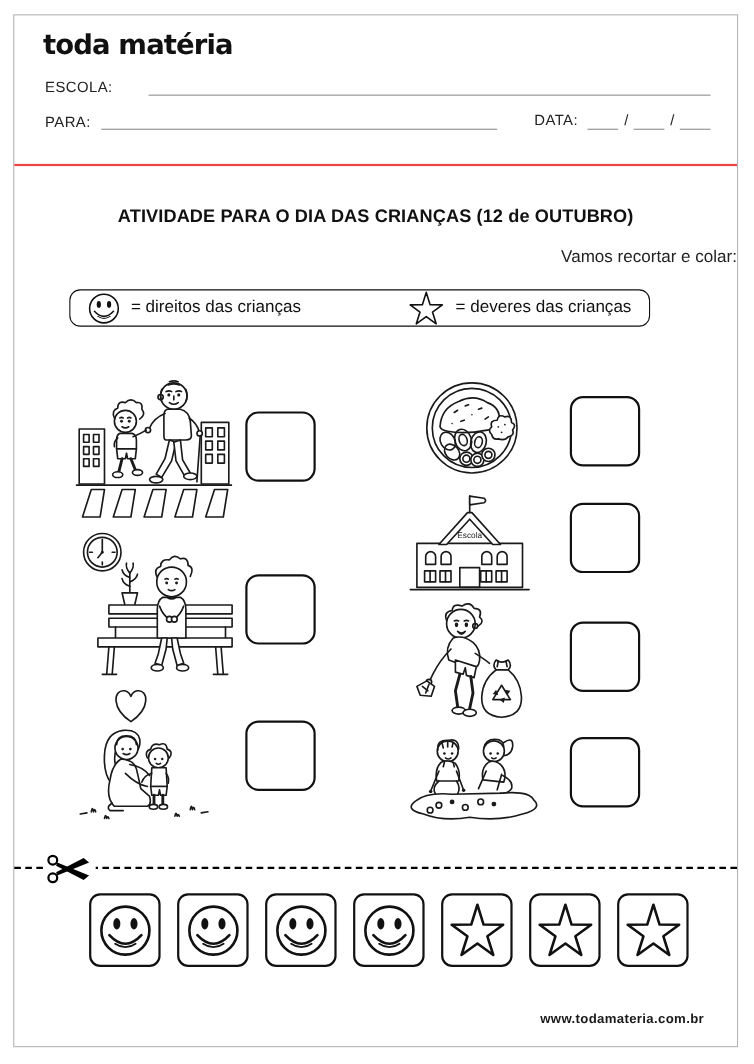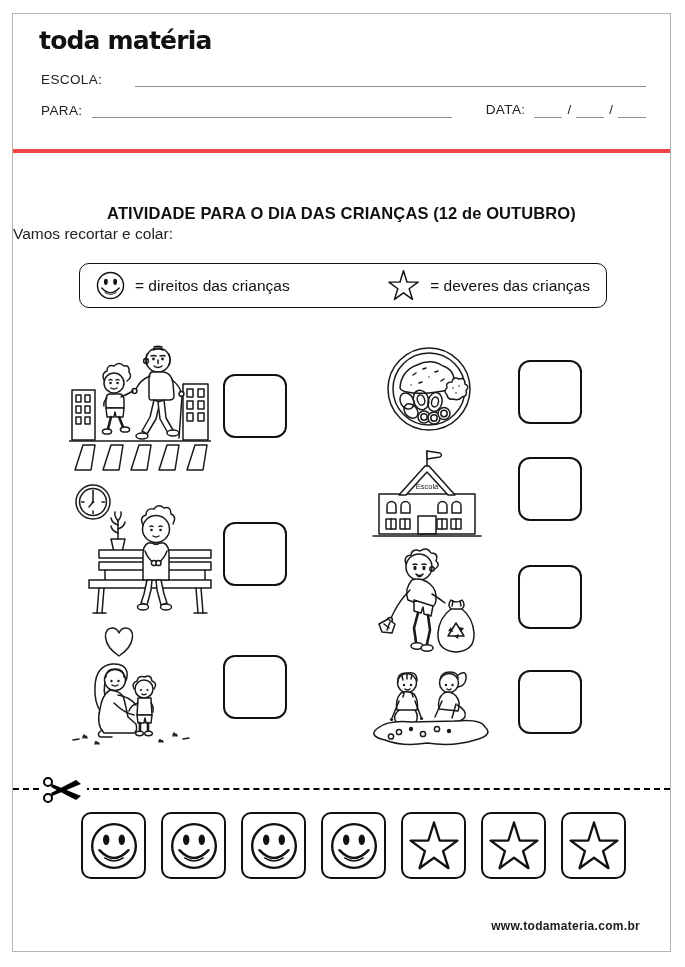--- a/index.html
+++ b/index.html
@@ -7,49 +7,49 @@
     width:685px; height:967px; position:relative; background:#ffffff;
     font-family:"Liberation Sans", sans-serif; color:#1a1a1a; overflow:hidden;
   }
   .sheet {
     position:absolute; left:12px; top:13px; width:659px; height:939px;
     border:1px solid #b3b3b3; background:#fff; box-sizing:border-box;
   }
   
   .sheet-header {
     position:absolute; top:0; left:0; right:0; height:135px;
-    border-bottom:4px solid #ef4444;
+    border-bottom:2px solid #ef4444;
   }
   .logo {
     position:absolute; left:26px; top:12px;
     font-family:"DejaVu Sans", sans-serif; font-weight:800; font-size:25px;
     letter-spacing:-0.8px; color:#111;
   }
   .form-row { position:absolute; left:28px; right:24px; display:flex; align-items:flex-end; }
   .form-row.escola { top:57px;gap:24px; }
   .form-row.nome   { top:88px; }
   .lbl { font-size:13.5px; letter-spacing:0.4px; color:#222; white-space:nowrap; }
   .write-line { border-bottom:1.5px solid #8f8f8f; height:15px; margin-left:9px; }
   .write-line.grow { flex:1; }
   .write-line.name { width:360px; }
   .date-group { display:flex; margin-left:auto; }
   .dline { width:28px; height:15px; border-bottom:1.5px solid #8f8f8f; }
   .slash { font-size:13.5px; margin:0 5px; color:#222; }
   
   .title {
-    position:absolute; top:174px; left:0; right:0; margin:16px; text-align:center;
+    position:absolute; top:174px; left:0; right:0; margin:0; text-align:center;
     font-size:16.5px; font-weight:bold; color:#111; letter-spacing:0.1px;
   }
   .subtitle {
-    position:absolute; top:211px; left:0; right:0; margin:0; text-align:left;
+    position:absolute; top:211px; left:0; right:0; margin:0; text-align:right;
     font-size:15.5px; color:#222;
   }
   
   .legend {
-    position:absolute; left:66px; top:249px; width:528px; height:45px;
+    position:absolute; left:50px; top:249px; width:528px; height:34px;
     border:1.6px solid #111; border-radius:10px; box-sizing:border-box;
     display:flex; align-items:center; justify-content:space-between;
     padding:0 16px 0 15px;
   }
   .legend-item { display:flex; align-items:center; gap:9px; }
   .legend-text { font-size:15.5px; color:#111; }
   .legend-icon { width:31px; height:31px; }
   .legend-icon.star { width:35px; height:35px; }
   
   .il { position:absolute; }

